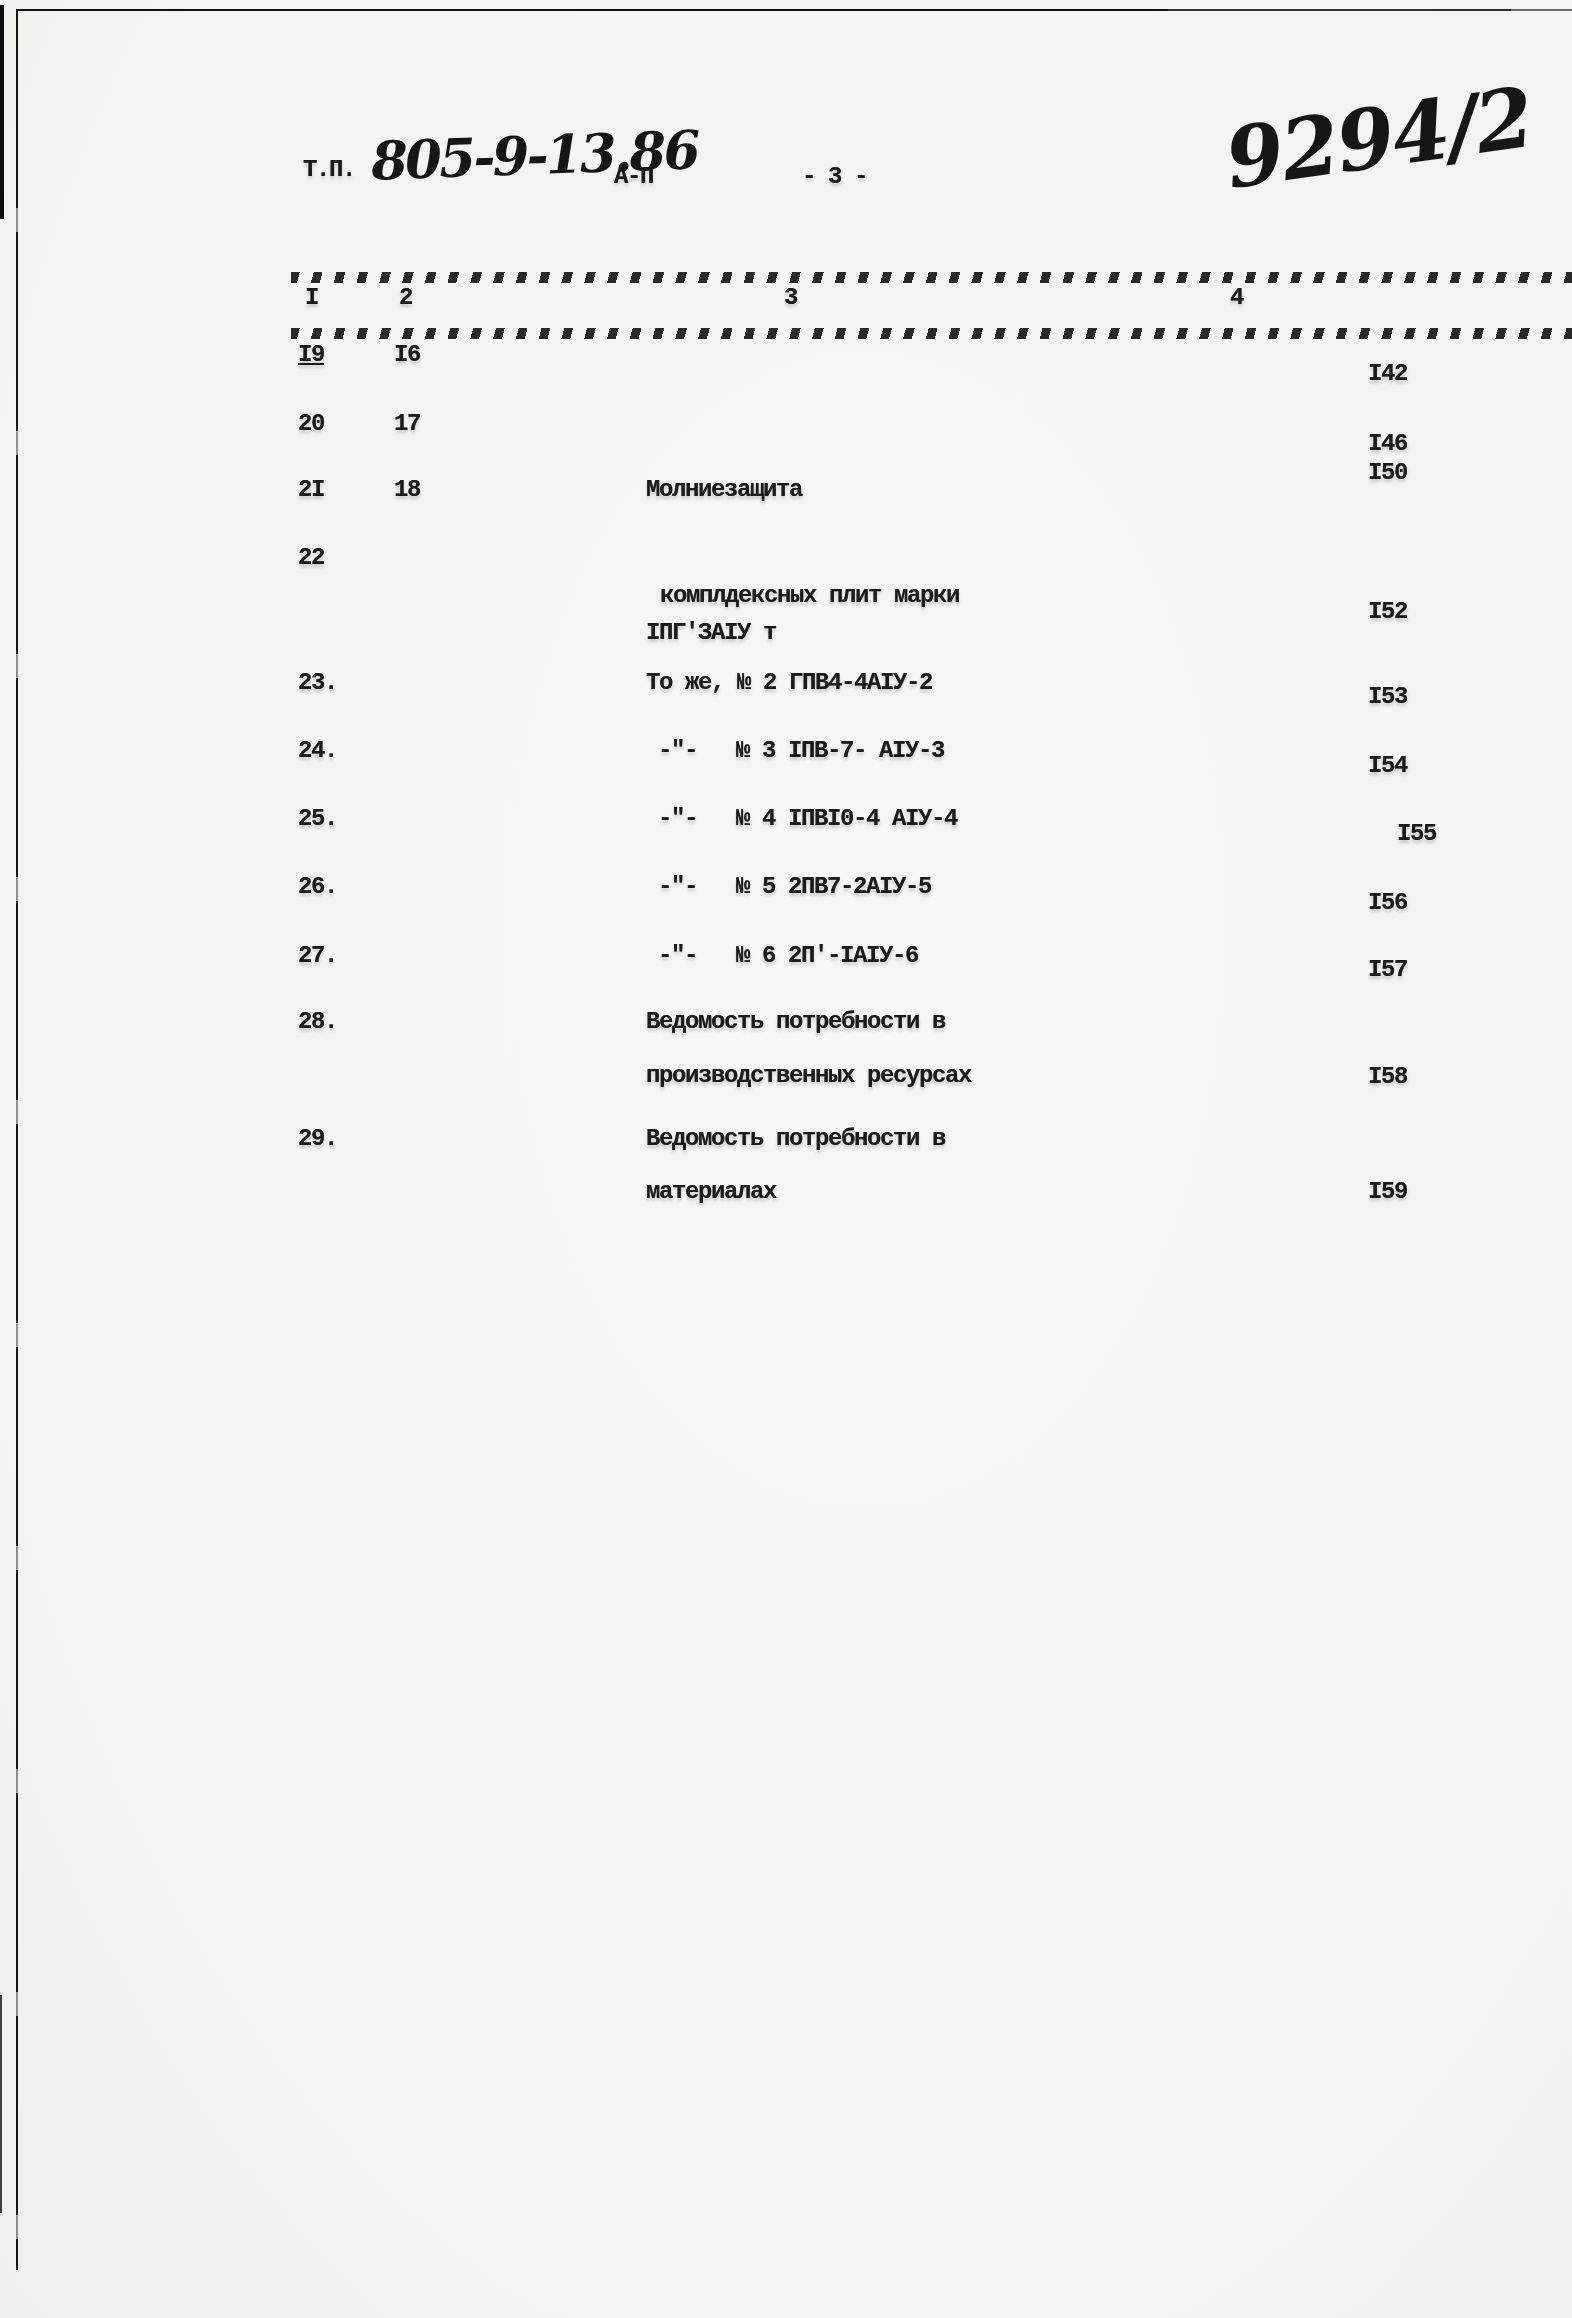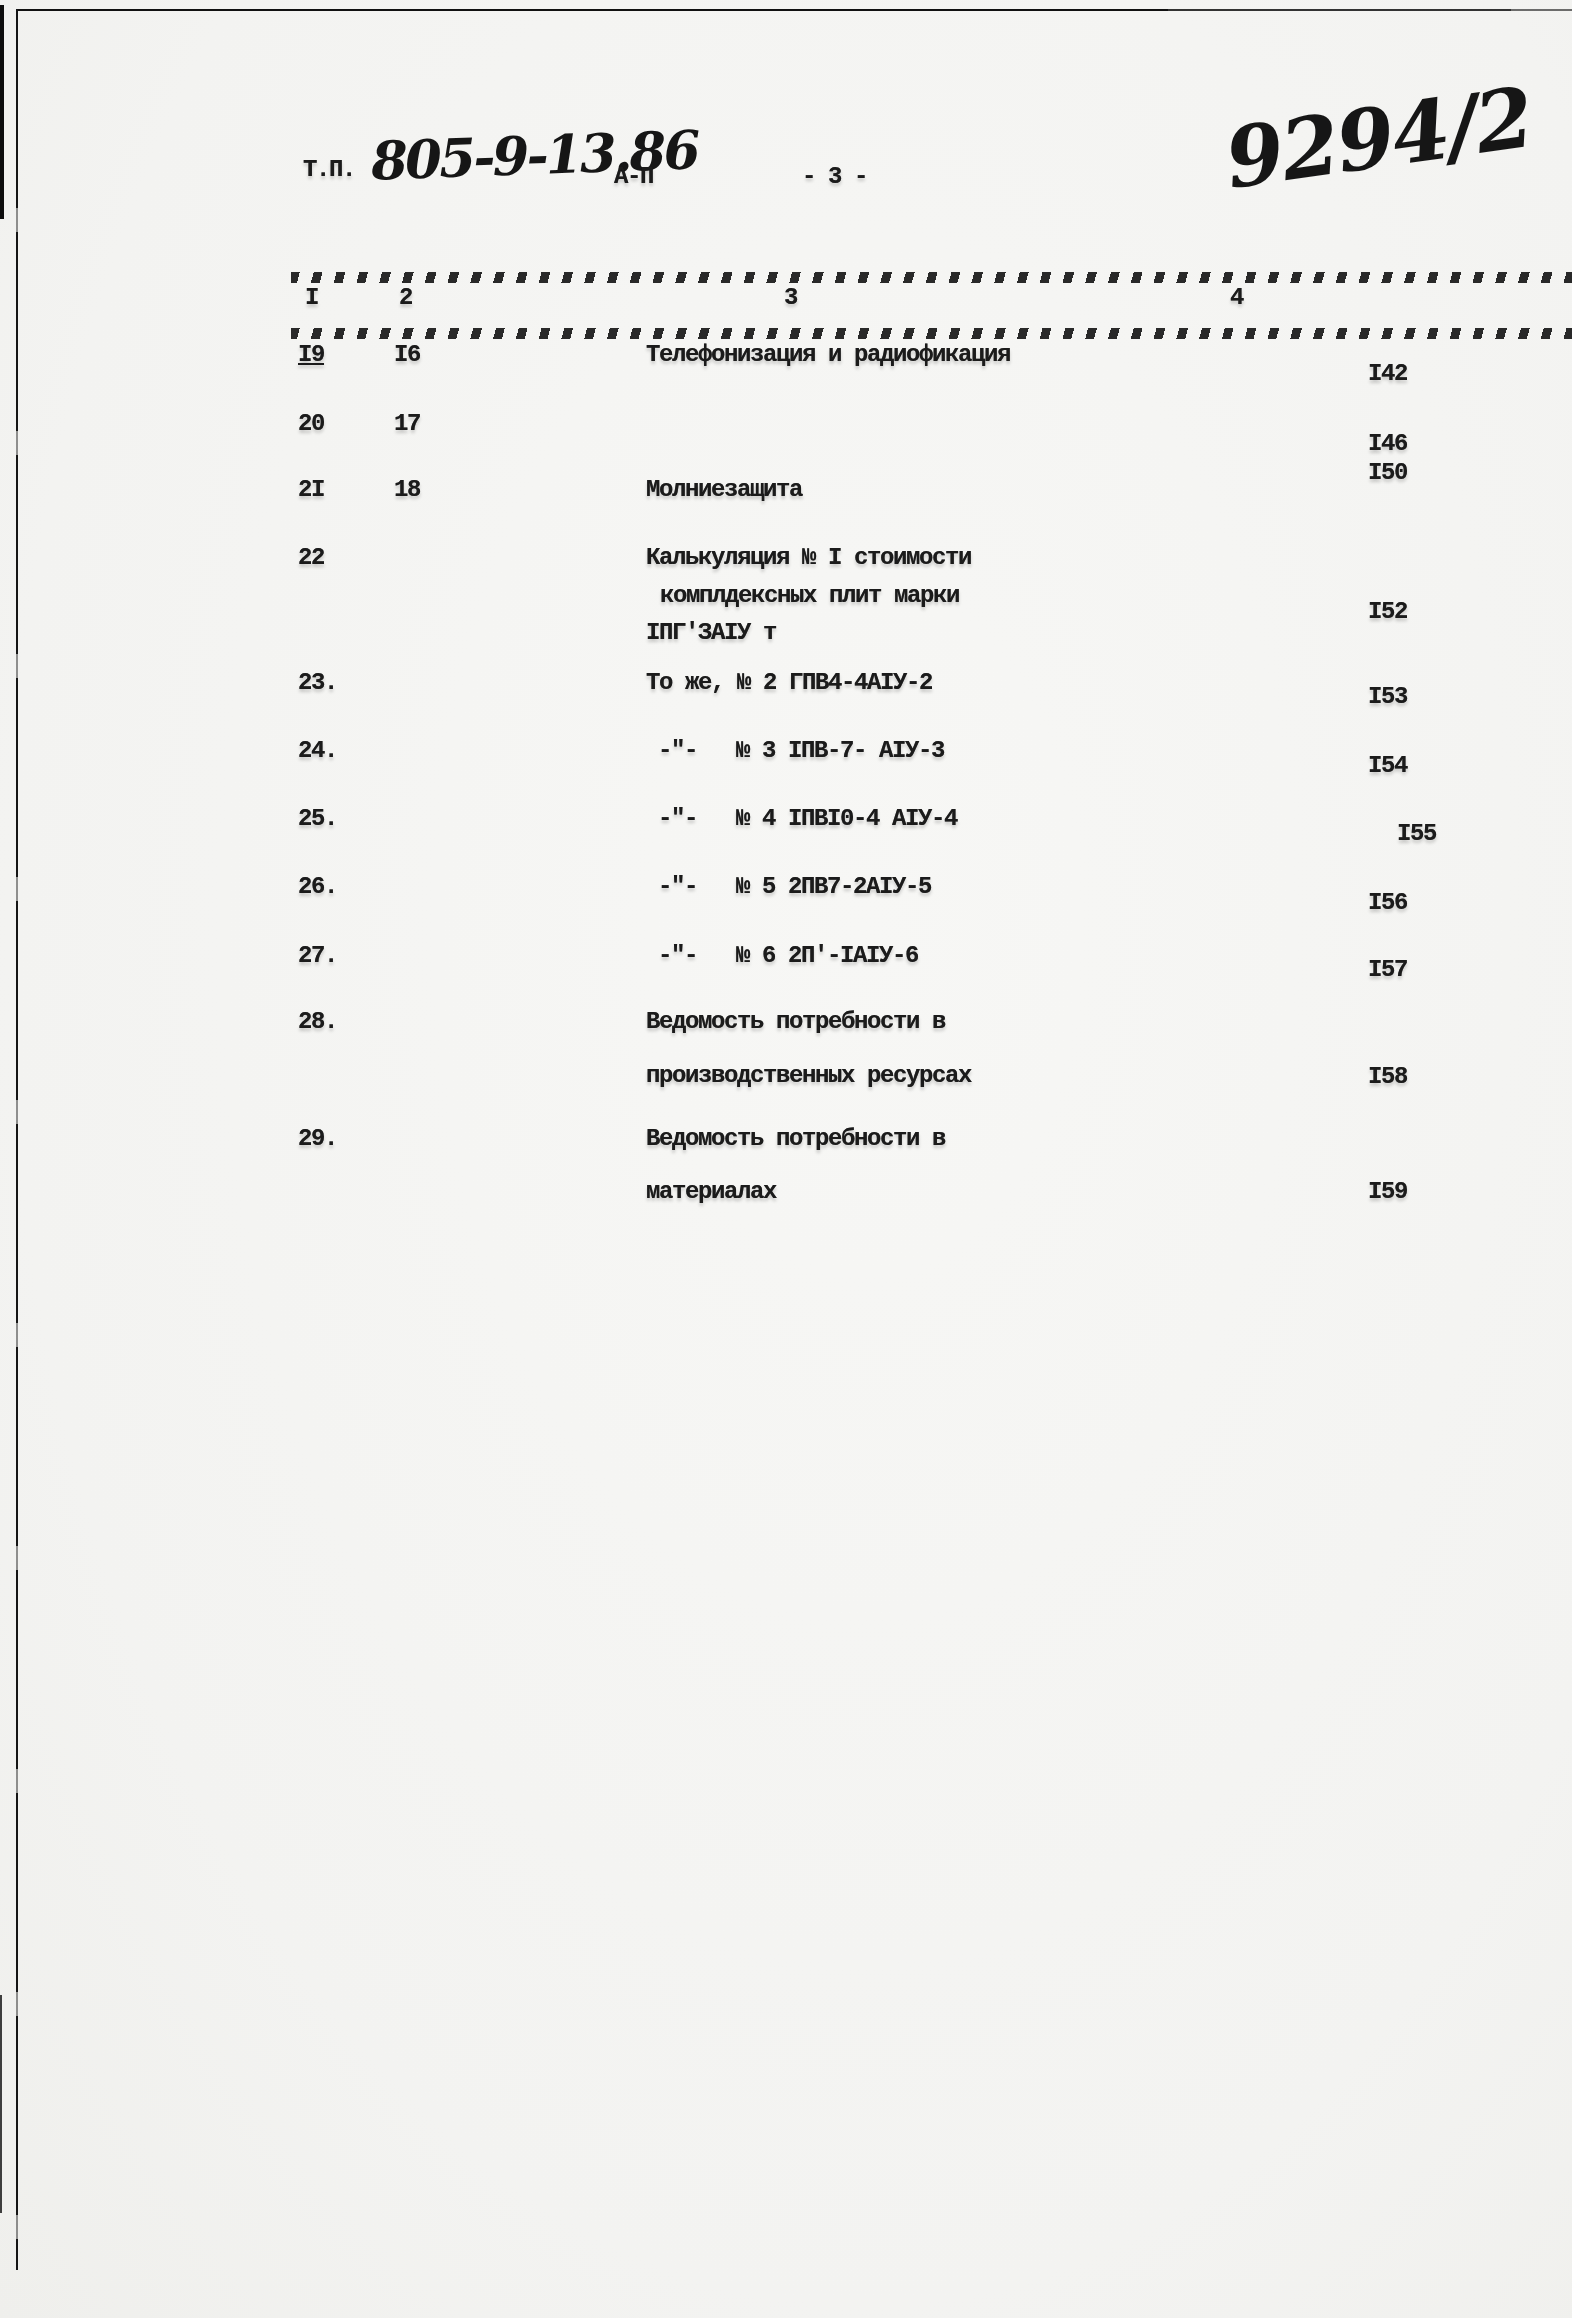--- a/index.html
+++ b/index.html
@@ -69,34 +69,32 @@
 
   <div class="dashrule" style="left:291px;top:272px;width:1282px;"></div>
   <div class="t" style="left:305px;top:286px;">I</div>
   <div class="t" style="left:399px;top:286px;">2</div>
   <div class="t" style="left:784px;top:286px;">3</div>
   <div class="t" style="left:1230px;top:286px;">4</div>
   <div class="dashrule" style="left:291px;top:328px;width:1282px;"></div>
 
   <div class="t" style="left:298px;top:343px;text-decoration:underline;">I9</div>
   <div class="t" style="left:394px;top:343px;">I6</div>
-  <div class="t" style="left:646px;top:343px;">Телефонизация и радиофикация</div>
   <div class="t" style="left:1368px;top:362px;">I42</div>
 
   <div class="t" style="left:298px;top:412px;">20</div>
   <div class="t" style="left:394px;top:412px;">17</div>
   <div class="t" style="left:1368px;top:432px;">I46</div>
 
   <div class="t" style="left:298px;top:478px;">2I</div>
   <div class="t" style="left:394px;top:478px;">18</div>
   <div class="t" style="left:646px;top:478px;">Молниезащита</div>
   <div class="t" style="left:1368px;top:461px;">I50</div>
 
   <div class="t" style="left:298px;top:546px;">22</div>
-  <div class="t" style="left:646px;top:546px;">Калькуляция № I стоимости</div>
   <div class="t" style="left:660px;top:584px;">комплдексных плит марки</div>
   <div class="t" style="left:646px;top:621px;">IПГ'ЗАIУ т</div>
   <div class="t" style="left:1368px;top:600px;">I52</div>
 
   <div class="t" style="left:298px;top:671px;">23.</div>
   <div class="t" style="left:646px;top:671px;">То же, № 2 ГПВ4-4АIУ-2</div>
   <div class="t" style="left:1368px;top:685px;">I53</div>
 
   <div class="t" style="left:658px;top:739px;">-"-   № 3 IПВ-7- АIУ-3</div>
   <div class="t" style="left:298px;top:739px;">24.</div>

